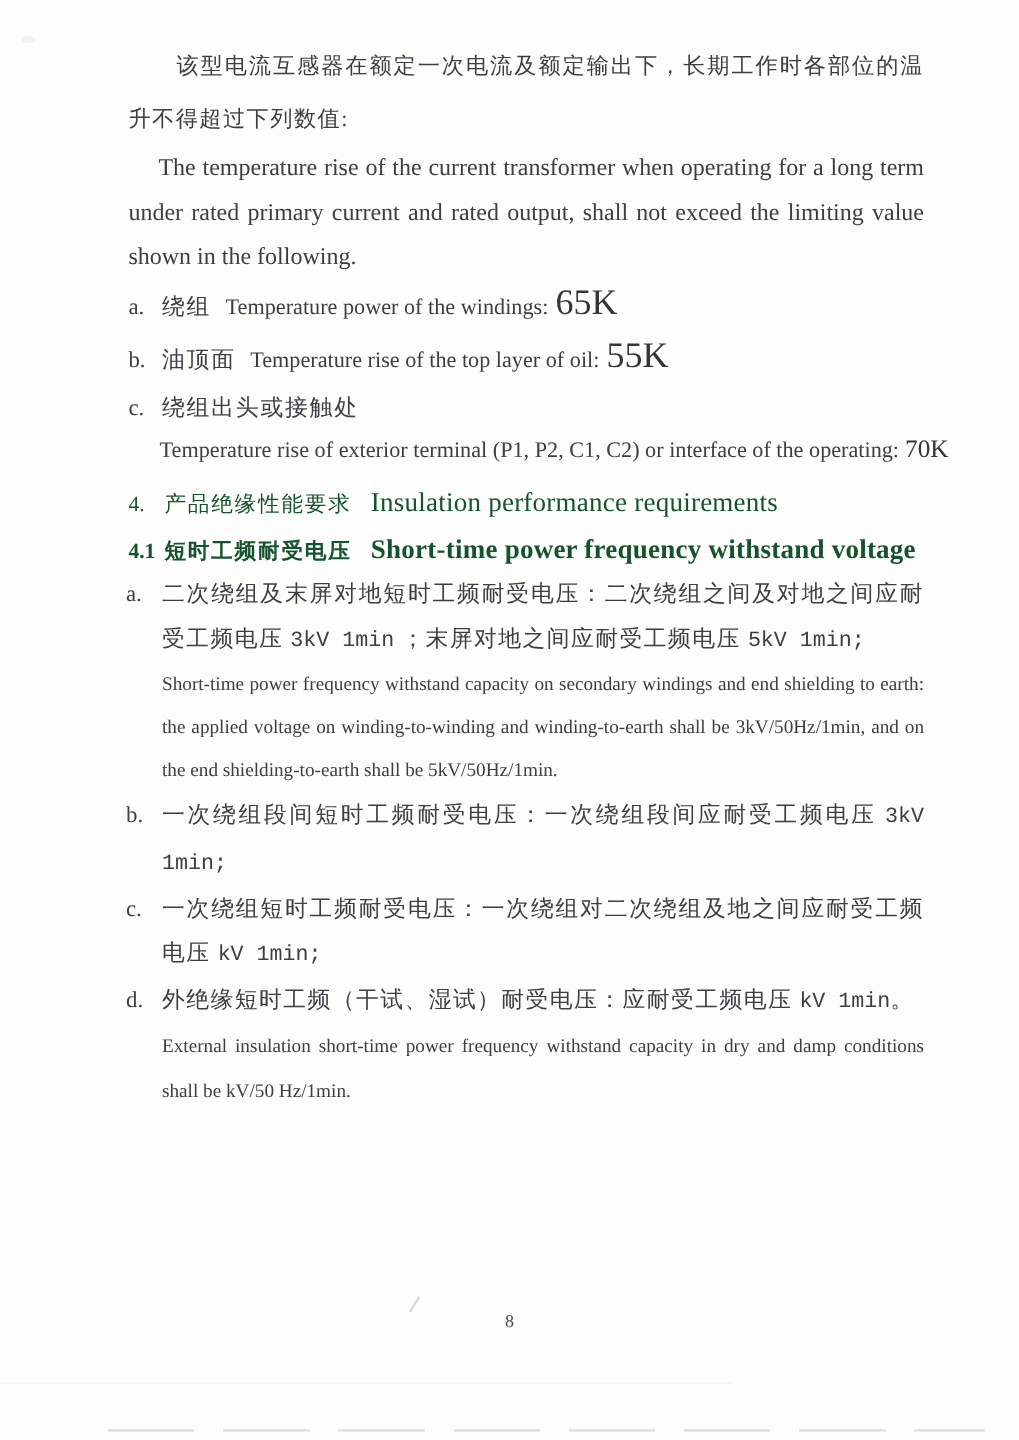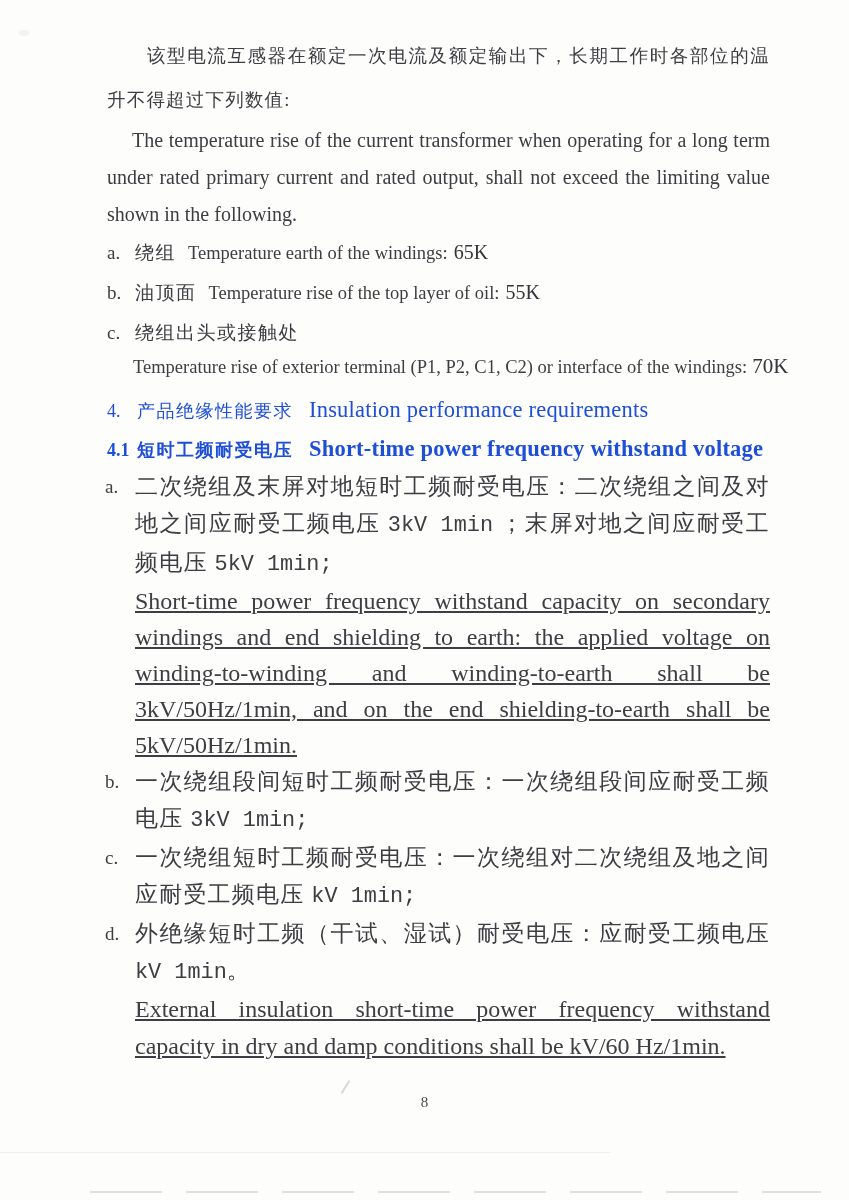--- a/index.html
+++ b/index.html
@@ -33,62 +33,61 @@
 
   
   .titem {
     font-size: 19px;
     line-height: 39px;
     white-space: nowrap;
   }
   .titem .ilabel { display: inline-block; width: 28px; font-size: 19px; }
   .t-zh { letter-spacing: 1.5px; margin-right: 12px; }
   .t-en { font-size: 18.5px; }
-  .t-val { font-size: 20px; margin-left: 6px; color: #34343a; }
+  .t-val { font-size: 30px; margin-left: 6px; color: #34343a; }
   .temp-subline {
     padding-left: 26px;
     font-size: 16px;
     line-height: 28px;
     white-space: nowrap;
   }
   .temp-subline .t-val { font-size: 21px; margin-left: 5px; }
 
   
   .sec {
     margin-top: 8px;
     font-size: 18px;
     line-height: 40px;
     white-space: nowrap;
-    color: #1d4ed8;
+    color: #14532d;
   }
   .sec.sub { margin-top: 0; line-height: 36px; font-weight: bold; }
   .sec-num { display: inline-block; width: 30px; }
   .sec-zh { letter-spacing: 1.5px; }
   .sec-en { font-size: 22.5px; margin-left: 16px; letter-spacing: 0.2px; }
 
   
   .witem { position: relative; padding-left: 28px; }
   .witem .ilabel {
     position: absolute;
     left: -2px;
     top: 0;
     font-size: 19px;
     line-height: 37px;
   }
   .w-zh {
-    font-size: 23px;
+    font-size: 19px;
     letter-spacing: 1.2px;
     line-height: 37px;
     text-align: justify;
   }
   .w-en {
-    font-size: 24px;
+    font-size: 16px;
     line-height: 36px;
     text-align: justify;
-    text-decoration: underline;
   }
   .witem.d .w-en { line-height: 37px; }
 
   .ascii {
     font-family: "Liberation Mono", "DejaVu Sans Mono", monospace;
     font-size: 0.95em;
     letter-spacing: 0;
   }
 
   
@@ -142,32 +141,32 @@
 </head>
 <body>
 
 <div class="page">
 
   <p class="intro-zh">该型电流互感器在额定一次电流及额定输出下，长期工作时各部位的温升不得超过下列数值:</p>
 
   <p class="intro-en">The temperature rise of the current transformer when operating for a long term under rated primary current and rated output, shall not exceed the limiting value shown in the following.</p>
 
   <div class="titem">
-    <span class="ilabel">a.</span><span class="t-zh">绕组</span><span class="t-en">Temperature earth of the windings:</span><span class="t-val">65K</span>
+    <span class="ilabel">a.</span><span class="t-zh">绕组</span><span class="t-en">Temperature power of the windings:</span><span class="t-val">65K</span>
   </div>
 
   <div class="titem">
     <span class="ilabel">b.</span><span class="t-zh">油顶面</span><span class="t-en">Temperature rise of the top layer of oil:</span><span class="t-val">55K</span>
   </div>
 
   <div class="titem">
     <span class="ilabel">c.</span><span class="t-zh">绕组出头或接触处</span>
   </div>
   <div class="temp-subline">
-    <span class="t-en">Temperature rise of exterior terminal (P1, P2, C1, C2) or interface of the windings:</span><span class="t-val">70K</span>
+    <span class="t-en">Temperature rise of exterior terminal (P1, P2, C1, C2) or interface of the operating:</span><span class="t-val">70K</span>
   </div>
 
   <div class="sec">
     <span class="sec-num">4.</span><span class="sec-zh">产品绝缘性能要求</span><span class="sec-en">Insulation performance requirements</span>
   </div>
 
   <div class="sec sub">
     <span class="sec-num">4.1</span><span class="sec-zh">短时工频耐受电压</span><span class="sec-en">Short-time power frequency withstand voltage</span>
   </div>
 
@@ -183,21 +182,21 @@
   </div>
 
   <div class="witem">
     <span class="ilabel">c.</span>
     <p class="w-zh">一次绕组短时工频耐受电压：一次绕组对二次绕组及地之间应耐受工频电压 <span class="ascii">kV 1min;</span></p>
   </div>
 
   <div class="witem d">
     <span class="ilabel">d.</span>
     <p class="w-zh">外绝缘短时工频（干试、湿试）耐受电压：应耐受工频电压 <span class="ascii">kV 1min</span>。</p>
-    <p class="w-en">External insulation short-time power frequency withstand capacity in dry and damp conditions shall be kV/60 Hz/1min.</p>
+    <p class="w-en">External insulation short-time power frequency withstand capacity in dry and damp conditions shall be kV/50 Hz/1min.</p>
   </div>
 
   <div class="page-number">8</div>
 
   <div class="corner-speck"></div>
   <div class="mark-slash"></div>
   <div class="scan-line"></div>
   <div class="bottom-dashes"></div>
 
 </div>

